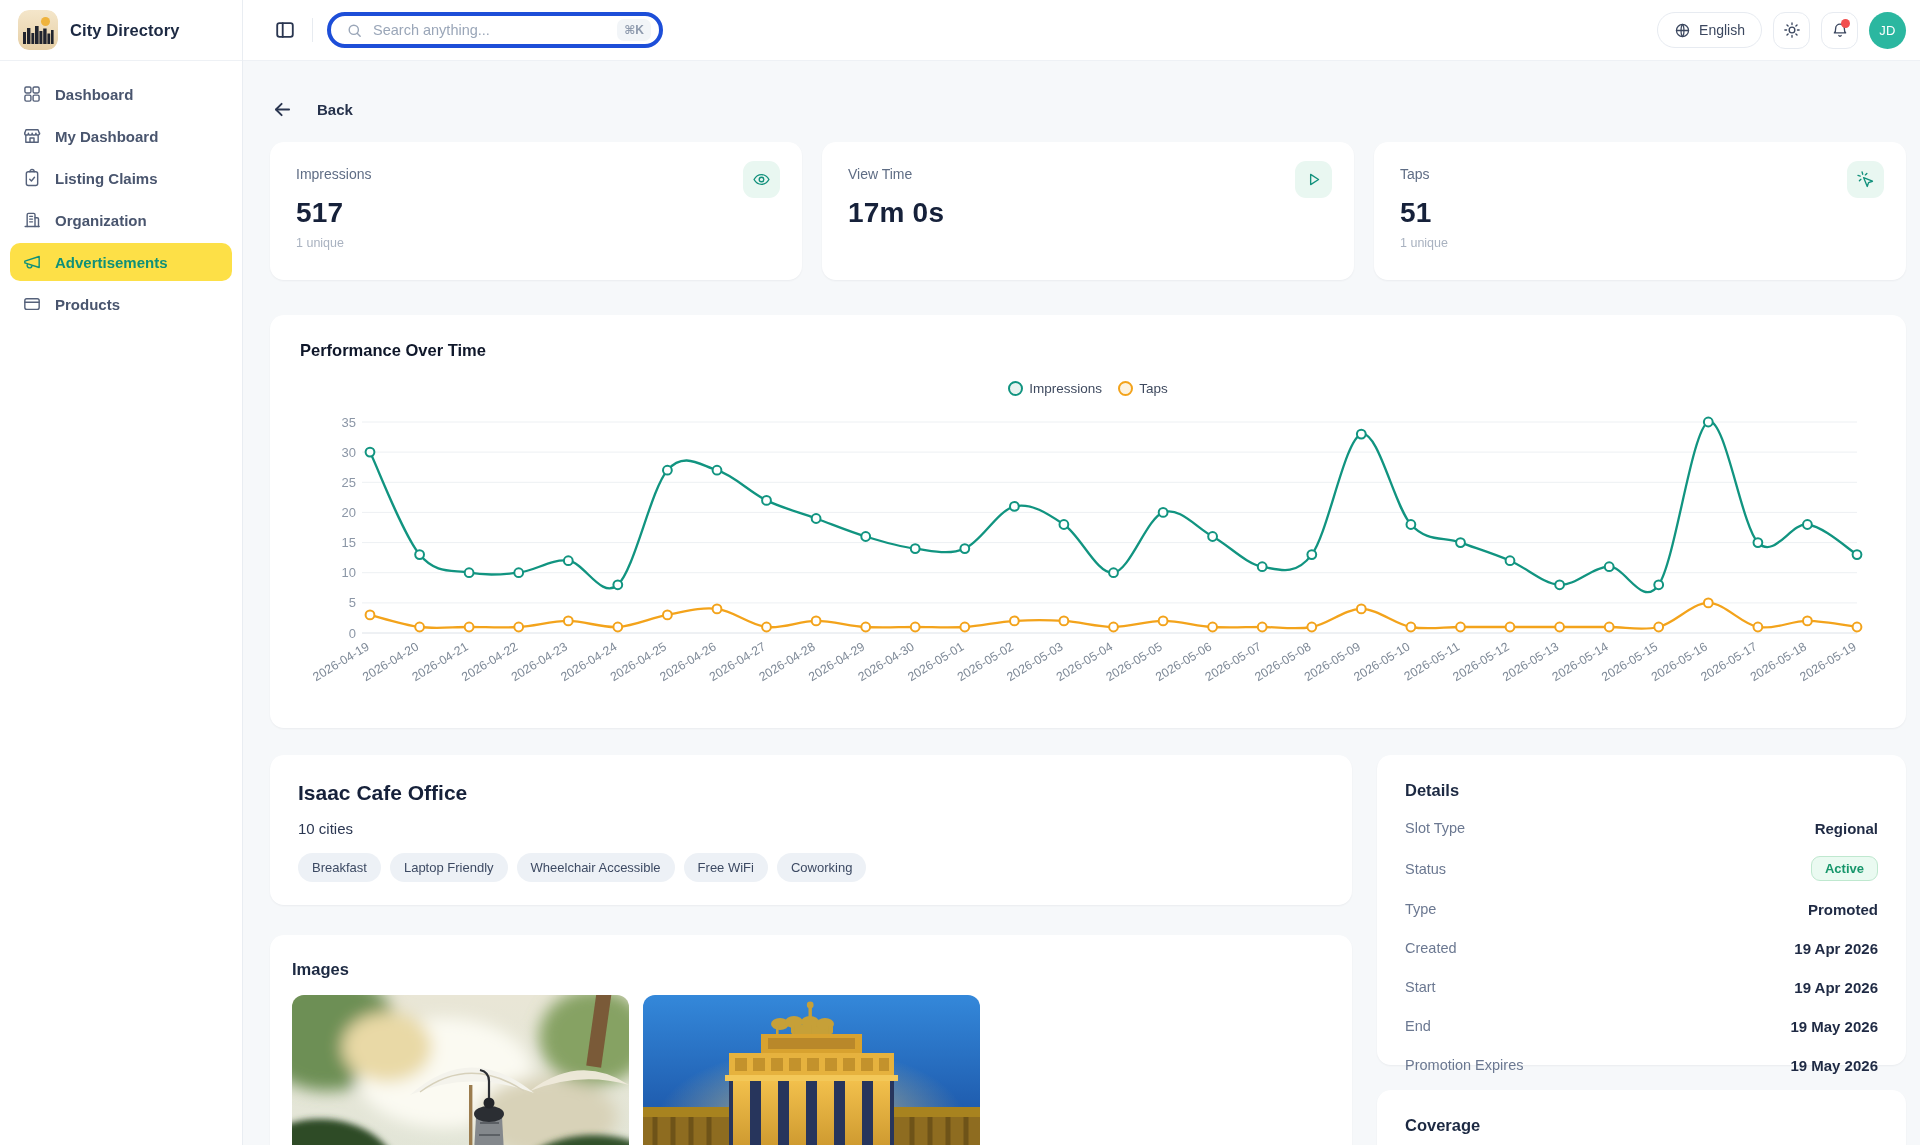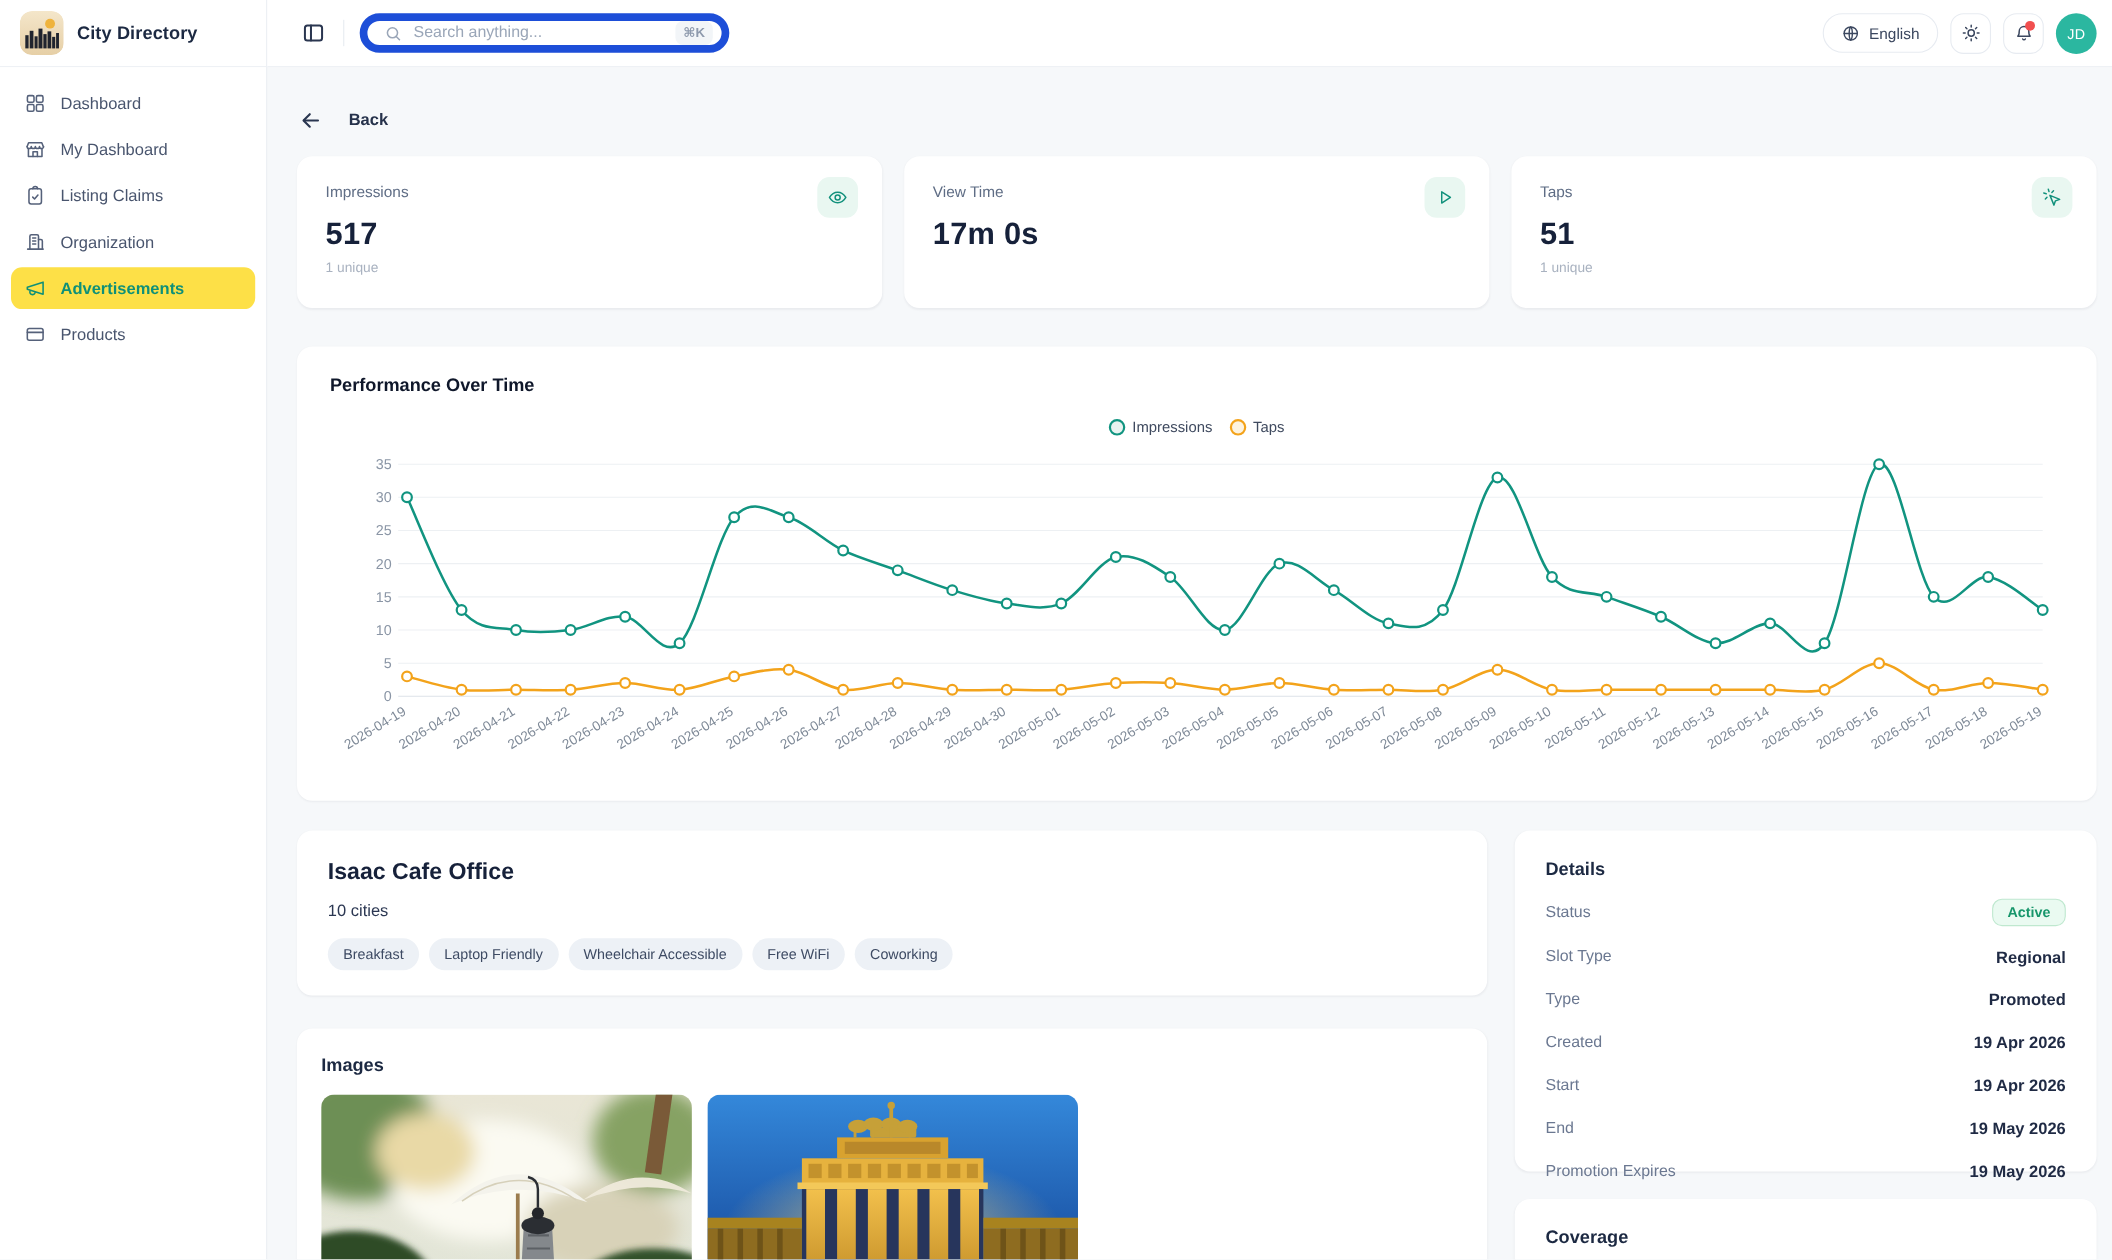--- a/index.html
+++ b/index.html
@@ -10,33 +10,33 @@
   }
   .app { display:flex; width:1920px; height:1145px; }
 
   
   .sidebar { width:243px; min-width:243px; background:#fff; border-right:1px solid #e9edf2; }
   .brand { height:61px; display:flex; align-items:center; gap:12px; padding:0 18px; border-bottom:1px solid #eef1f5; }
   .brand-name { font-size:16.5px; font-weight:700; color:#1c2942; letter-spacing:.1px; }
   .logo { width:40px; height:40px; border-radius:11px; overflow:hidden; flex:none; }
   nav { padding:14px 10px; }
   .nav-item { display:flex; align-items:center; gap:13px; height:38px; padding:0 12px; margin-bottom:4px;
-    border-radius:10px; color:#49556e; font-size:15px; font-weight:400; cursor:pointer; }
+    border-radius:10px; color:#49556e; font-size:15px; font-weight:700; cursor:pointer; }
   .nav-item svg { flex:none; color:#55617a; }
   .nav-item.active { background:#fde047; color:#0f9078; font-weight:600; }
   .nav-item.active svg { color:#0f9078; }
 
   
   .main-col { flex:1; display:flex; flex-direction:column; min-width:0; }
   .topbar { height:61px; background:#fff; border-bottom:1px solid #eef1f5;
     display:flex; align-items:center; padding:0 14px 0 29px; gap:14px; }
   .icon-plain { background:none; border:none; color:#2a3650; display:flex; align-items:center; cursor:pointer; padding:2px; }
   .tb-divider { width:1px; height:24px; background:#e7ebf0; }
   .search { display:flex; align-items:center; gap:10px; width:336px; height:36px;
-    border:7px solid #1d4ed8; border-radius:999px; padding:0 8px 0 15px; background:#fff; color:#9aa6b8; }
+    border:4px solid #1d4ed8; border-radius:999px; padding:0 8px 0 15px; background:#fff; color:#9aa6b8; }
   .search input { border:none; outline:none; flex:1; font-size:14.5px; color:#45526b; background:transparent;
     font-family:"Liberation Sans","DejaVu Sans",sans-serif; }
   .search input::placeholder { color:#9aa6b8; }
   .kbd { background:#f2f5f8; border-radius:7px; padding:4px 7px; font-size:12px; color:#8e9aad; font-weight:600; }
   .tb-right { margin-left:auto; display:flex; align-items:center; gap:11px; }
   .lang-btn { display:flex; align-items:center; gap:8px; height:36px; padding:0 16px; border:1px solid #e7ebf1;
     border-radius:999px; background:#fff; font-size:14px; color:#3b475f; font-weight:500; cursor:pointer;
     font-family:"Liberation Sans","DejaVu Sans",sans-serif;text-align:center; }
   .sq-btn { position:relative; width:37px; height:37px; border:1px solid #e7ebf1; border-radius:12px; background:#fff;
     display:flex; align-items:center; justify-content:center; color:#3b475f; cursor:pointer; }
@@ -578,26 +578,26 @@
               </div>
             </div>
           </section>
         </div>
 
         <div>
           <section class="card details-card">
             <div class="section-title">Details</div>
             <div id="detail-rows">
                 <div class="detail-row">
+                  <span class="detail-label">Slot Type</span>
+                  <span class="detail-value">Regional</span>
+                </div>
+                <div class="detail-row">
                   <span class="detail-label">Status</span>
                   <span class="badge-active">Active</span>
-                </div>
-                <div class="detail-row">
-                  <span class="detail-label">Slot Type</span>
-                  <span class="detail-value">Regional</span>
                 </div>
                 <div class="detail-row">
                   <span class="detail-label">Type</span>
                   <span class="detail-value">Promoted</span>
                 </div>
                 <div class="detail-row">
                   <span class="detail-label">Created</span>
                   <span class="detail-value">19 Apr 2026</span>
                 </div>
                 <div class="detail-row">

